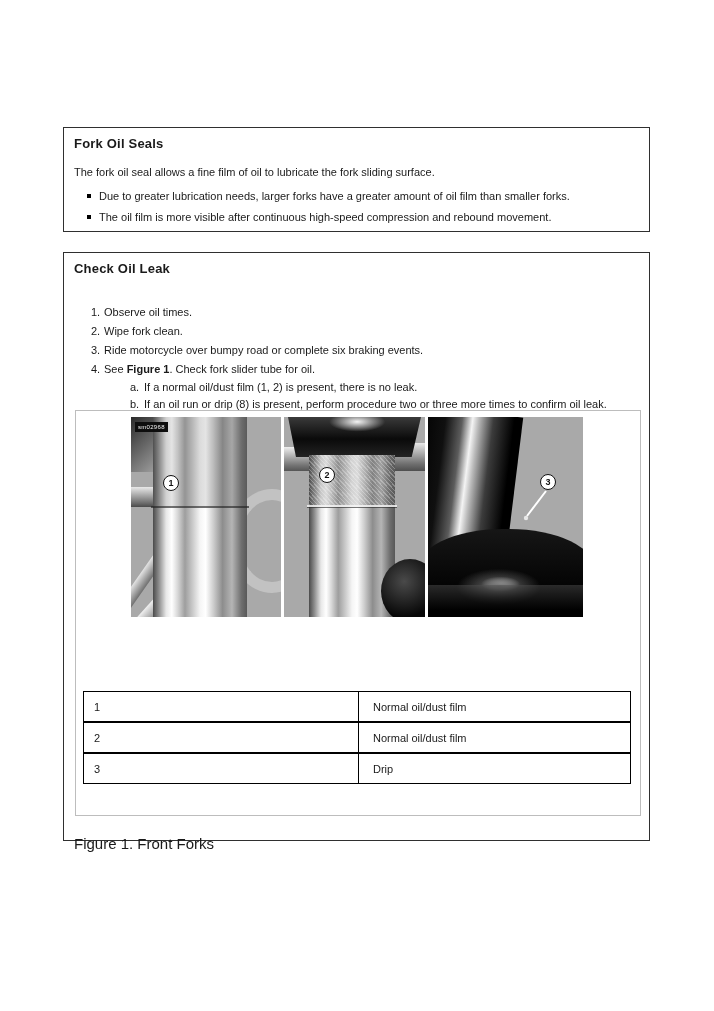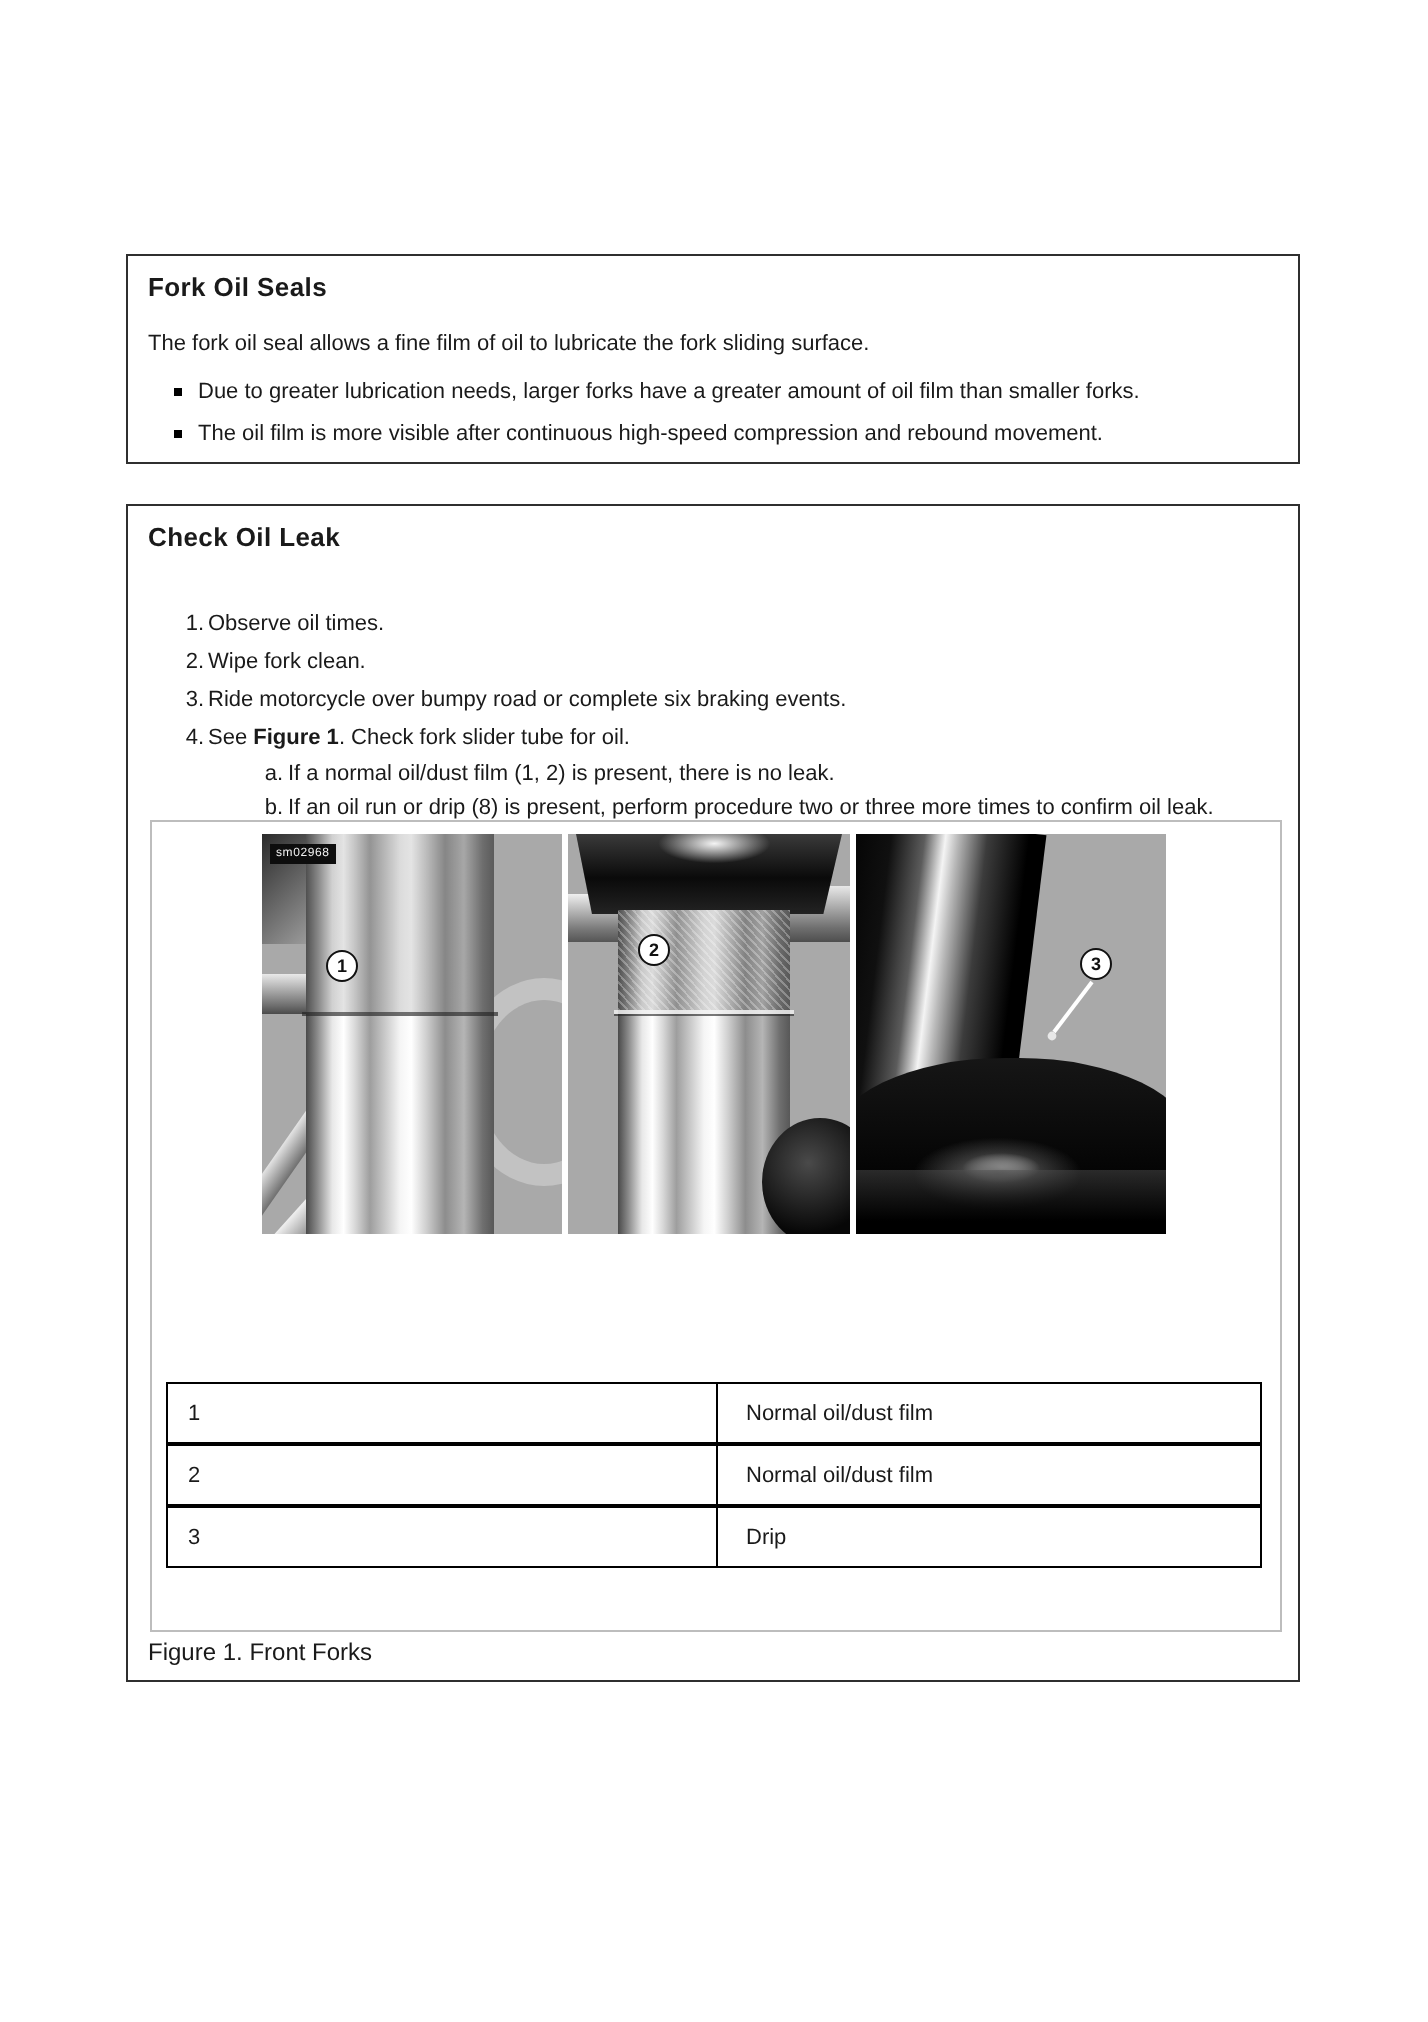--- a/index.html
+++ b/index.html
@@ -16,21 +16,21 @@
 
   .box {
     position: absolute;
     left: 63px;
     width: 587px;
     border: 1px solid #2f2f2f;
     background: #ffffff;
     margin-top: 48px;
   }
   .box1 { top: 79px; height: 105px; }
-  .box2 { top: 204px; height: 589px; text-align: center; }
+  .box2 { top: 204px; height: 589px; }
 
   .sec-title {
     position: absolute;
     left: 10px;
     top: 8px;
     font-size: 13px;
     font-weight: bold;
     letter-spacing: 0.2px;
   }
 
@@ -145,21 +145,21 @@
   .co1 { left: 32px; top: 58px; }
   .co2 { left: 35px; top: 50px; }
   .co3 { left: 112px; top: 57px; }
 
   
   .legend { position: absolute; left: 7px; top: 280px; width: 548px; }
   .legend-row { display: flex; align-items: stretch; border: 1px solid #000; height: 31px; background: #fff; }
   .legend-key { flex: 0 0 274px; display: flex; align-items: center; padding-left: 10px; font-size: 11px; }
   .legend-val { flex: 1 1 auto; border-left: 1px solid #000; display: flex; align-items: center; padding-left: 14px; font-size: 11px; }
 
-  .fig-caption { position: absolute; left: 10px; top: 566px; font-size: 12px; }
+  .fig-caption { position: absolute; left: 10px; top: 582px; font-size: 15px; }
 </style>
 </head>
 <body>
 
 <div class="page">
 
   <section class="box box1">
     <h2 class="sec-title">Fork Oil Seals</h2>
     <p class="intro">The fork oil seal allows a fine film of oil to lubricate the fork sliding surface.</p>
     <div class="bullets">

